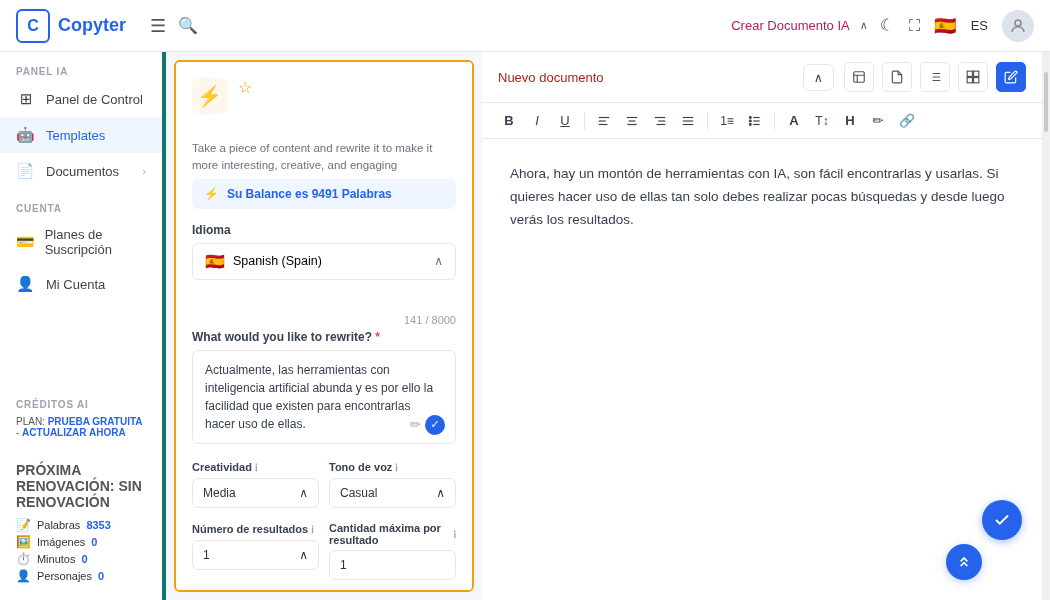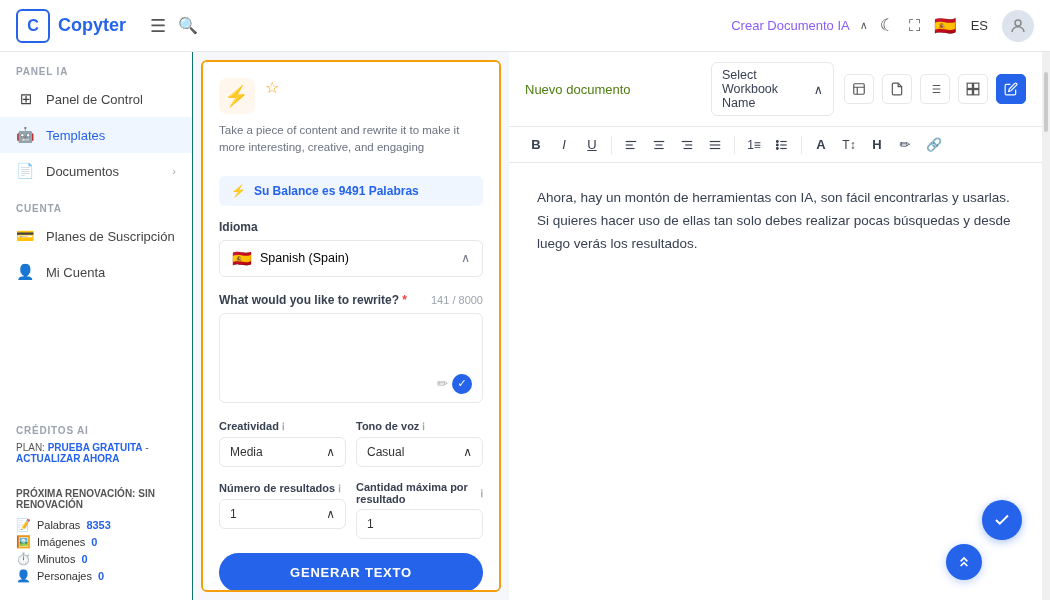--- a/index.html
+++ b/index.html
@@ -15,42 +15,42 @@
     .topnav-spacer { flex: 1; }
     .topnav-center { display: flex; align-items: center; gap: 10px; }
     .topnav-icons { display: flex; align-items: center; gap: 14px; }
     .flag-es { font-size: 18px; }
     .avatar { width: 32px; height: 32px; border-radius: 50%; background: #dde3ec; display: flex; align-items: center; justify-content: center; cursor: pointer; }
 
     
     .main-layout { display: flex; flex: 1; overflow: hidden; }
 
     
-    .sidebar { width: 193px; background: #fff; border-right: 1px solid #0f766e; flex-shrink: 0; display: flex; flex-direction: column; overflow-y: auto; }
+    .sidebar { width: 166px; background: #fff; border-right: 4px solid #0f766e; flex-shrink: 0; display: flex; flex-direction: column; overflow-y: auto; }
     .sidebar-section-label { font-size: 10px; font-weight: 700; color: #9ca3af; letter-spacing: 0.08em; padding: 14px 16px 4px; text-transform: uppercase; }
     .sidebar-item { display: flex; align-items: center; gap: 10px; padding: 9px 16px; cursor: pointer; border-radius: 0; color: #444; font-size: 13px; }
     .sidebar-item.active { color: #2563eb; background: #eff6ff; }
     .sidebar-item .si-icon { font-size: 15px; width: 20px; text-align: center; }
     .sidebar-item .si-arrow { margin-left: auto; color: #aaa; font-size: 11px; }
     .sidebar-credits { padding: 14px 16px; margin-top: auto; }
     .plan-text { font-size: 10px; color: #555; margin-bottom: 4px; }
     .plan-text a { color: #2563eb; text-decoration: none; font-weight: 700; }
-    .renov-text { font-size: 10px; color: #555; margin-bottom: 8px; font-weight: 600; margin-top: 24px; }
+    .renov-text { font-size: 14px; color: #555; margin-bottom: 8px; font-weight: 600; margin-top: 24px; }
     .credit-row { display: flex; align-items: center; gap: 6px; font-size: 11px; margin-bottom: 3px; }
     .credit-icon { font-size: 12px; }
     .credit-val { color: #2563eb; font-weight: 700; }
 
     
     .center-panel { width: 300px; flex-shrink: 0; background: #fff; border-right: 1px solid #e5e7eb; overflow-y: auto; border: 2px solid #f59e0b; margin: 8px; border-radius: 6px; padding: 0; }
 
     .cp-header { display: flex; align-items: flex-start; gap: 10px; padding: 16px 16px 8px; }
     .cp-icon-box { width: 36px; height: 36px; background: #fff7ed; border-radius: 8px; display: flex; align-items: center; justify-content: center; font-size: 20px; flex-shrink: 0; }
     .cp-title { font-size: 16px; font-weight: 700; color: #1e293b; flex: 1; }
     .cp-star { color: #f59e0b; font-size: 16px; cursor: pointer; }
-    .cp-desc { font-size: 11.5px; color: #6b7280; padding: 0 16px 19px; line-height: 1.5; }
+    .cp-desc { font-size: 11.5px; color: #6b7280; padding: 0 16px 4px; line-height: 1.5; margin-top: 18px; }
 
     .cp-balance { margin: 0 16px 14px; background: #eff6ff; border-radius: 6px; padding: 8px 12px; display: flex; align-items: center; gap: 8px; font-size: 12px; color: #2563eb; font-weight: 600; }
 
     .cp-field-label { font-size: 12px; font-weight: 600; color: #374151; padding: 0 16px 6px; }
     .cp-dropdown { margin: 0 16px 16px; border: 1px solid #e5e7eb; border-radius: 6px; padding: 8px 12px; display: flex; align-items: center; gap: 8px; cursor: pointer; background: #fff; }
     .cp-dropdown-flag { font-size: 16px; }
     .cp-dropdown-text { flex: 1; font-size: 12.5px; color: #000000; }
     .cp-dropdown-arrow { color: #6b7280; font-size: 12px; }
 
     .cp-field-row { display: flex; justify-content: space-between; align-items: center; padding: 0 16px 6px; }
@@ -94,21 +94,21 @@
 
 <div class="topnav">
   <div class="topnav-logo">
     <div class="logo-box">C</div>
     <span>Copyter</span>
   </div>
   <span style="font-size:18px;color:#555;cursor:pointer;">☰</span>
   <span style="font-size:16px;color:#555;cursor:pointer;">🔍</span>
   <div class="topnav-spacer"></div>
   <div class="topnav-center">
-    <span style="font-size:13px;color:#8b5cf6;">Crear Documento IA</span>
+    <span style="font-size:13px;color:#be185d;">Crear Documento IA</span>
     <span style="font-size:11px;color:#555;">∧</span>
   </div>
   <div class="topnav-icons">
     <span style="font-size:17px;color:#555;cursor:pointer;">☾</span>
     <span style="font-size:16px;color:#555;cursor:pointer;">⛶</span>
     <span class="flag-es">🇪🇸</span>
     <span style="font-size:13px;color:#333;">ES</span>
     <div class="avatar">
       <svg width="18" height="18" viewBox="0 0 24 24" fill="none" stroke="#888" stroke-width="2">
           <circle cx="12" cy="8" r="4"></circle>
@@ -196,26 +196,27 @@
     </div>
 
     <div class="cp-field-label">Idioma</div>
     <div class="cp-dropdown">
       <span class="cp-dropdown-flag">🇪🇸</span>
       <span class="cp-dropdown-text">Spanish (Spain)</span>
       <span class="cp-dropdown-arrow">∧</span>
     </div>
 
     <div class="cp-field-row">
-      <span style="font-size:12px;font-weight:600;color:#374151;">
+      <span style="font-size:12px;font-weight:600;color:#374151;margin-top:34px;">
         <span>What would you like to rewrite?</span><span style="color:#ef4444;"> *</span>
       </span>
       <span style="font-size:11px;color:#9ca3af;">141 / 8000</span>
     </div>
     <div class="cp-textarea" style="position:relative;">
+      <span>Actualmente, las herramientas con inteligencia artificial abunda y es por ello la facilidad que existen para encontrarlas hacer uso de ellas.</span>
       <span class="cp-textarea-edit" style="position:absolute;bottom:8px;right:34px;color:#aaa;font-size:13px;">✏</span>
       <span class="cp-textarea-check" style="position:absolute;bottom:8px;right:10px;background:#2563eb;color:#fff;width:20px;height:20px;border-radius:50%;display:flex;align-items:center;justify-content:center;font-size:11px;">✓</span>
     </div>
 
     <div class="cp-row2">
       <div class="cp-half">
         <div class="cp-half-label">
           <span>Creatividad</span>
           <span class="info-icon">ℹ</span>
         </div>
@@ -257,23 +258,22 @@
         </div>
       </div>
     </div>
 
     <button class="cp-gen-btn">GENERAR TEXTO</button>
   </div>
 
   <div class="editor-panel">
 
     <div class="editor-toolbar-top">
-      <input class="doc-title-input" value="Nuevo documento" style="border: none; outline: none; font-size: 13px; color: #4d7c0f;">
+      <input class="doc-title-input" value="Nuevo documento" style="border: none; outline: none; font-size: 13px; color: #b91c1c;">
       <div class="wb-select">
-        <span>Select Workbook Name</span>
         <span>∧</span>
       </div>
       <div class="editor-doc-icons">
         <div class="editor-doc-icon">
           <svg width="14" height="14" viewBox="0 0 24 24" fill="none" stroke="currentColor" stroke-width="2">
               <rect x="3" y="3" width="18" height="18" rx="2"></rect>
               <path d="M3 9h18M9 21V9"></path>
             </svg>
         </div>
         <div class="editor-doc-icon">

